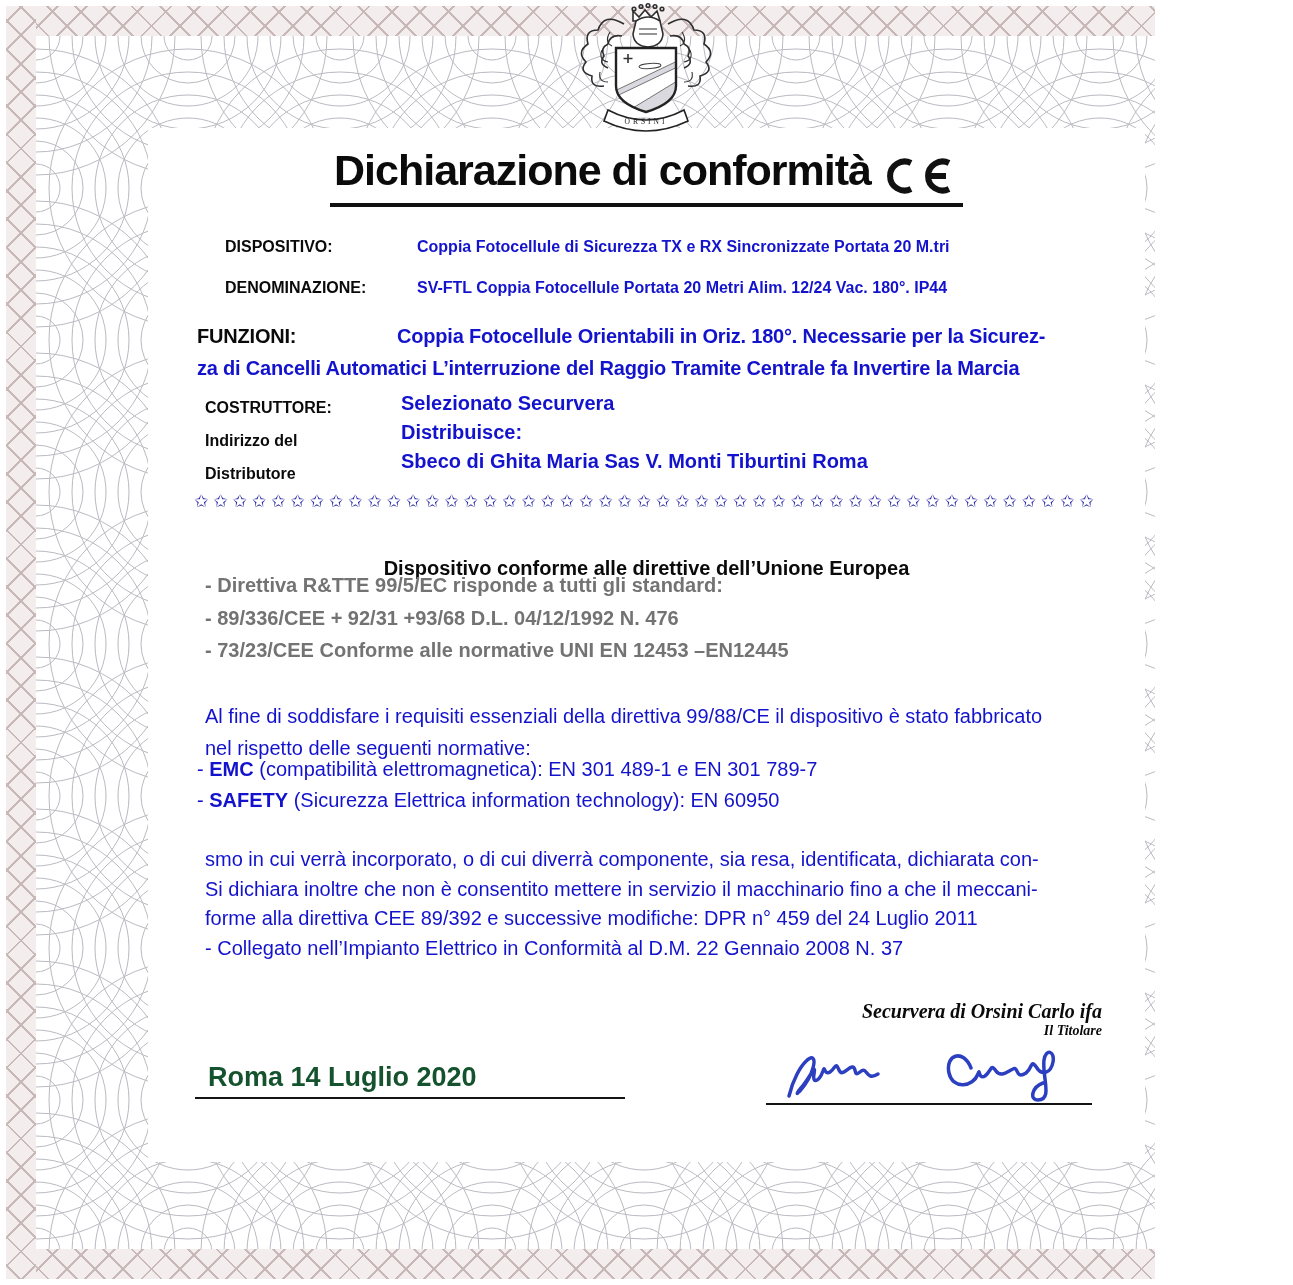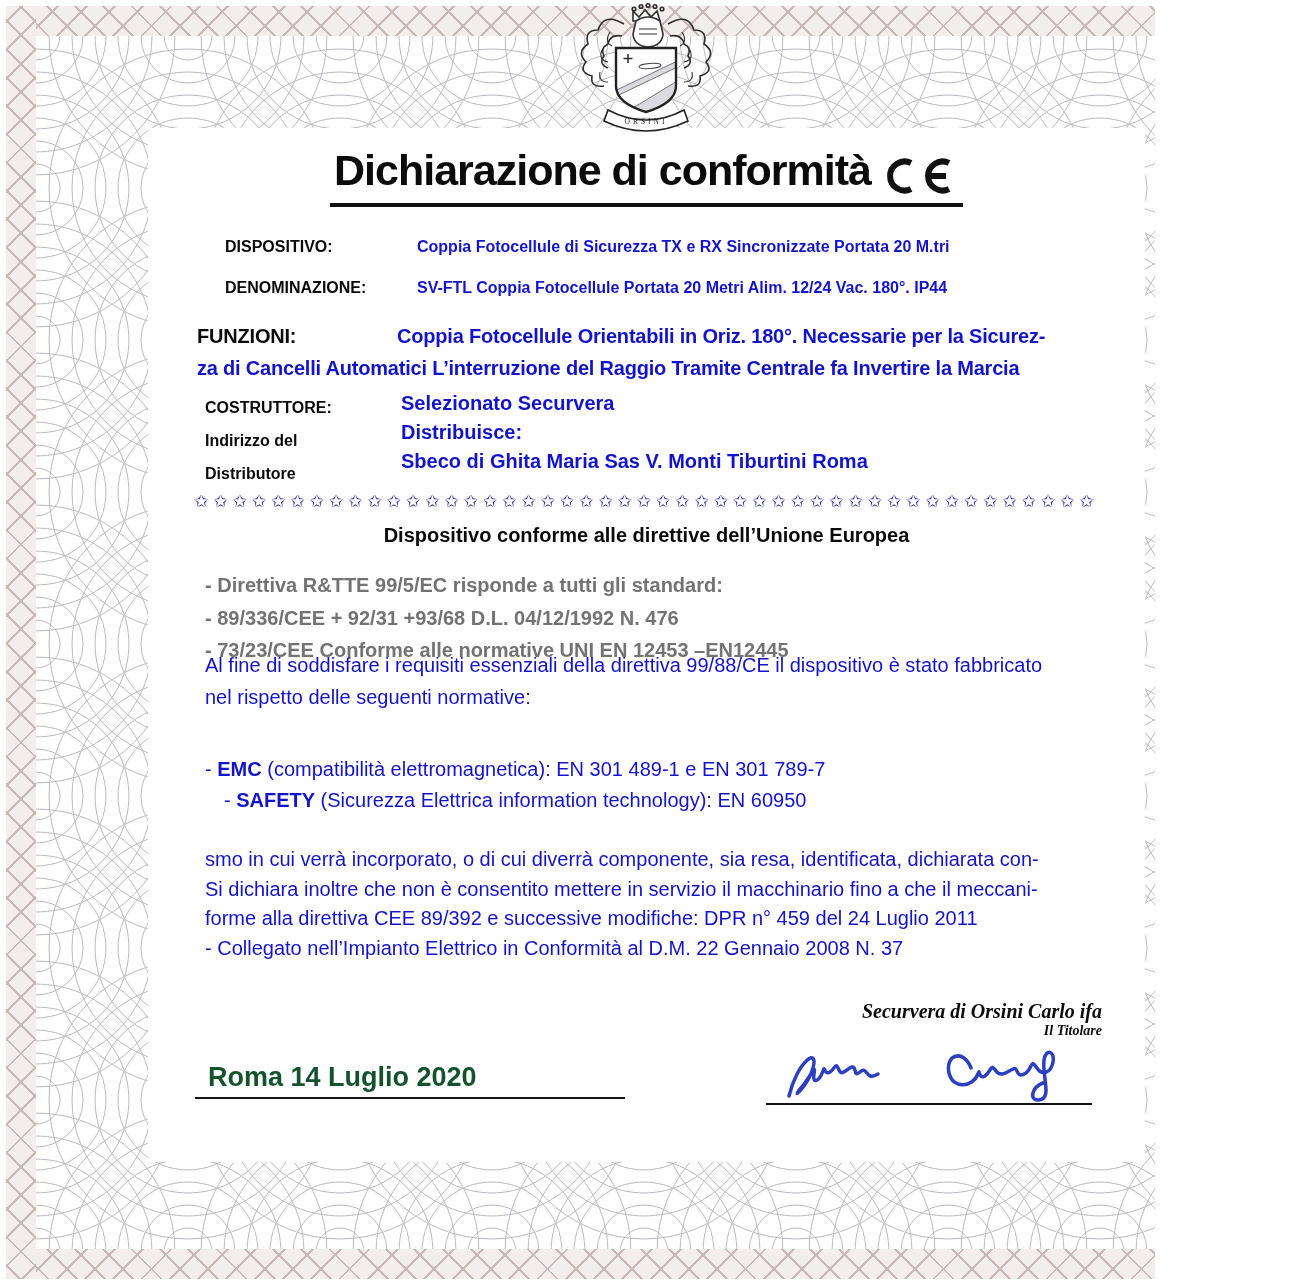--- a/index.html
+++ b/index.html
@@ -38,29 +38,29 @@
   .funzioni{position:absolute;left:197px;top:320px;width:905px;font-size:20px;font-weight:bold;line-height:32px;letter-spacing:-0.2px;}
   .funzioni .lbl{display:inline-block;width:200px;color:#0a0a0a;}
   .funzioni .val{color:#1313cd;}
 
   .mfr-labels{position:absolute;left:205px;top:391px;font-size:16px;font-weight:bold;line-height:33px;color:#0a0a0a;}
   .mfr-values{position:absolute;left:401px;top:389px;font-size:20px;font-weight:bold;line-height:29px;color:#1313cd;white-space:nowrap;}
 
   .stars{position:absolute;left:148px;top:491px;width:997px;text-align:center;font-size:17px;
          letter-spacing:5px;color:#2626a8;white-space:nowrap;overflow:hidden;}
 
-  .conf-heading{position:absolute;left:148px;top:524px;width:997px;text-align:center;
+  .conf-heading{position:absolute;left:148px;top:557px;width:997px;text-align:center;
                 font-size:20px;font-weight:bold;color:#0a0a0a;}
 
   .directives{position:absolute;left:205px;top:569px;font-size:20px;font-weight:bold;
               color:#737373;line-height:32.5px;white-space:nowrap;}
 
-  .intro{position:absolute;left:205px;top:649px;font-size:20px;color:#1313cd;line-height:32px;white-space:nowrap;}
-
-  .norms{position:absolute;left:205px;top:754px;font-size:20px;color:#1313cd;line-height:31px;white-space:nowrap;text-align:center;}
+  .intro{position:absolute;left:205px;top:700px;font-size:20px;color:#1313cd;line-height:32px;white-space:nowrap;}
+
+  .norms{position:absolute;left:197px;top:754px;font-size:20px;color:#1313cd;line-height:31px;white-space:nowrap;}
   .norms b{font-weight:bold;}
 
   .machinery{position:absolute;left:205px;top:845px;font-size:20px;color:#1313cd;line-height:29.5px;white-space:nowrap;}
 
   .sig-block{position:absolute;left:758px;top:1000px;width:344px;text-align:right;}
   .sig-company{font-family:"Liberation Serif","DejaVu Serif",serif;font-style:italic;font-weight:bold;
                font-size:20px;color:#0a0a0a;white-space:nowrap;}
   .sig-role{font-family:"Liberation Serif","DejaVu Serif",serif;font-style:italic;font-weight:bold;
             font-size:14px;color:#0a0a0a;margin-top:0px;}
   .sig-svg{position:absolute;left:775px;top:1040px;width:310px;height:68px;}

